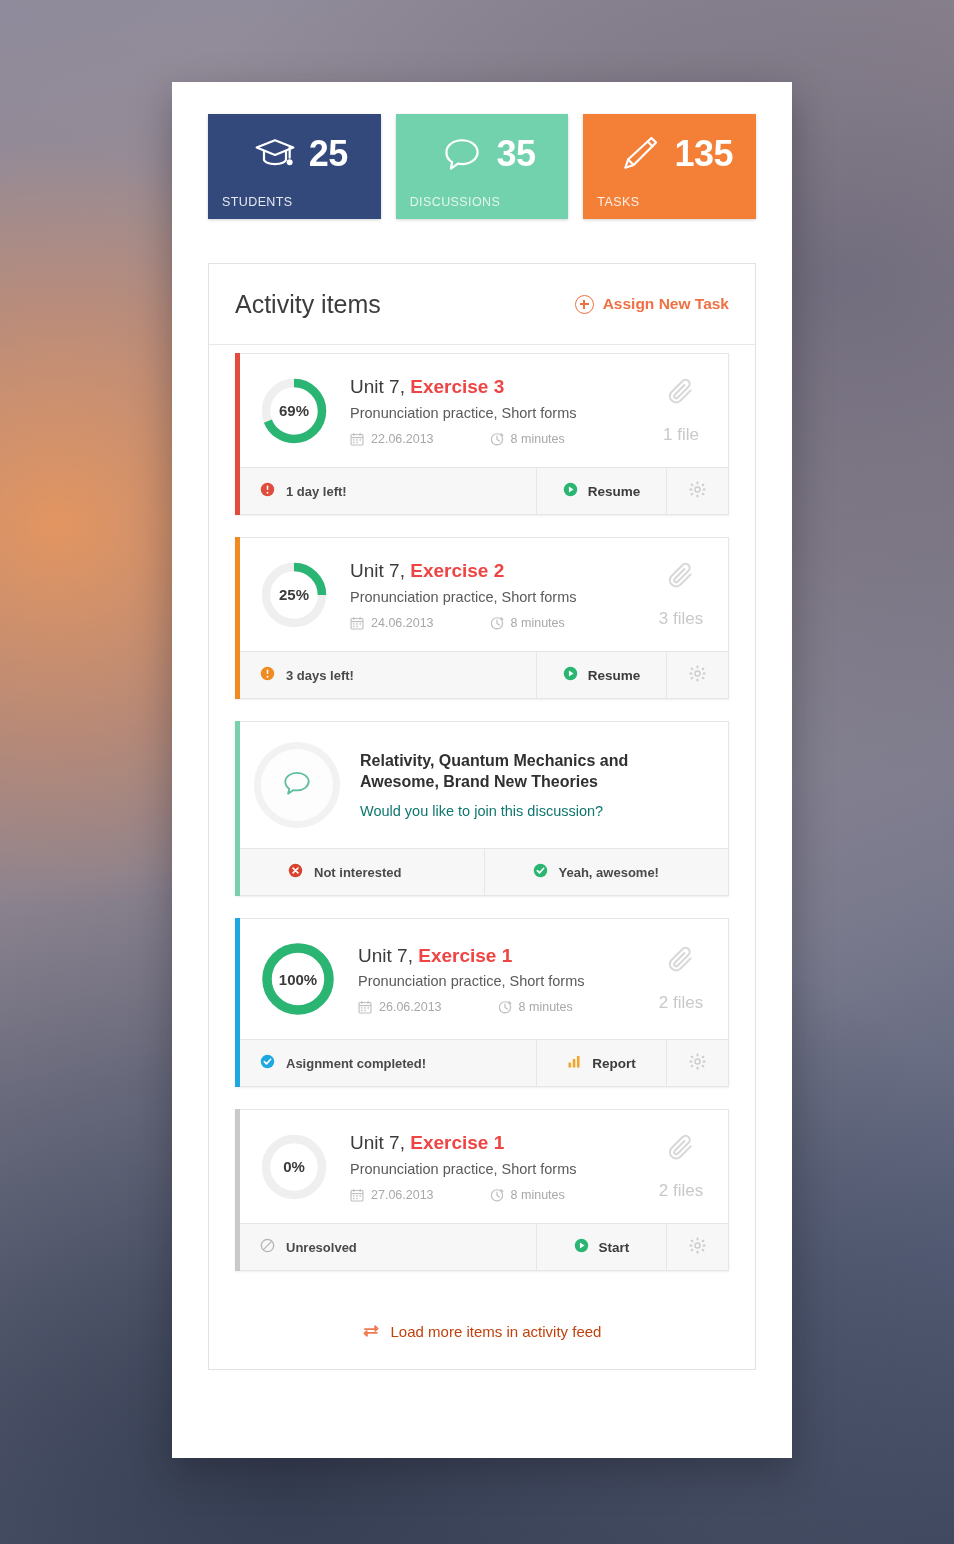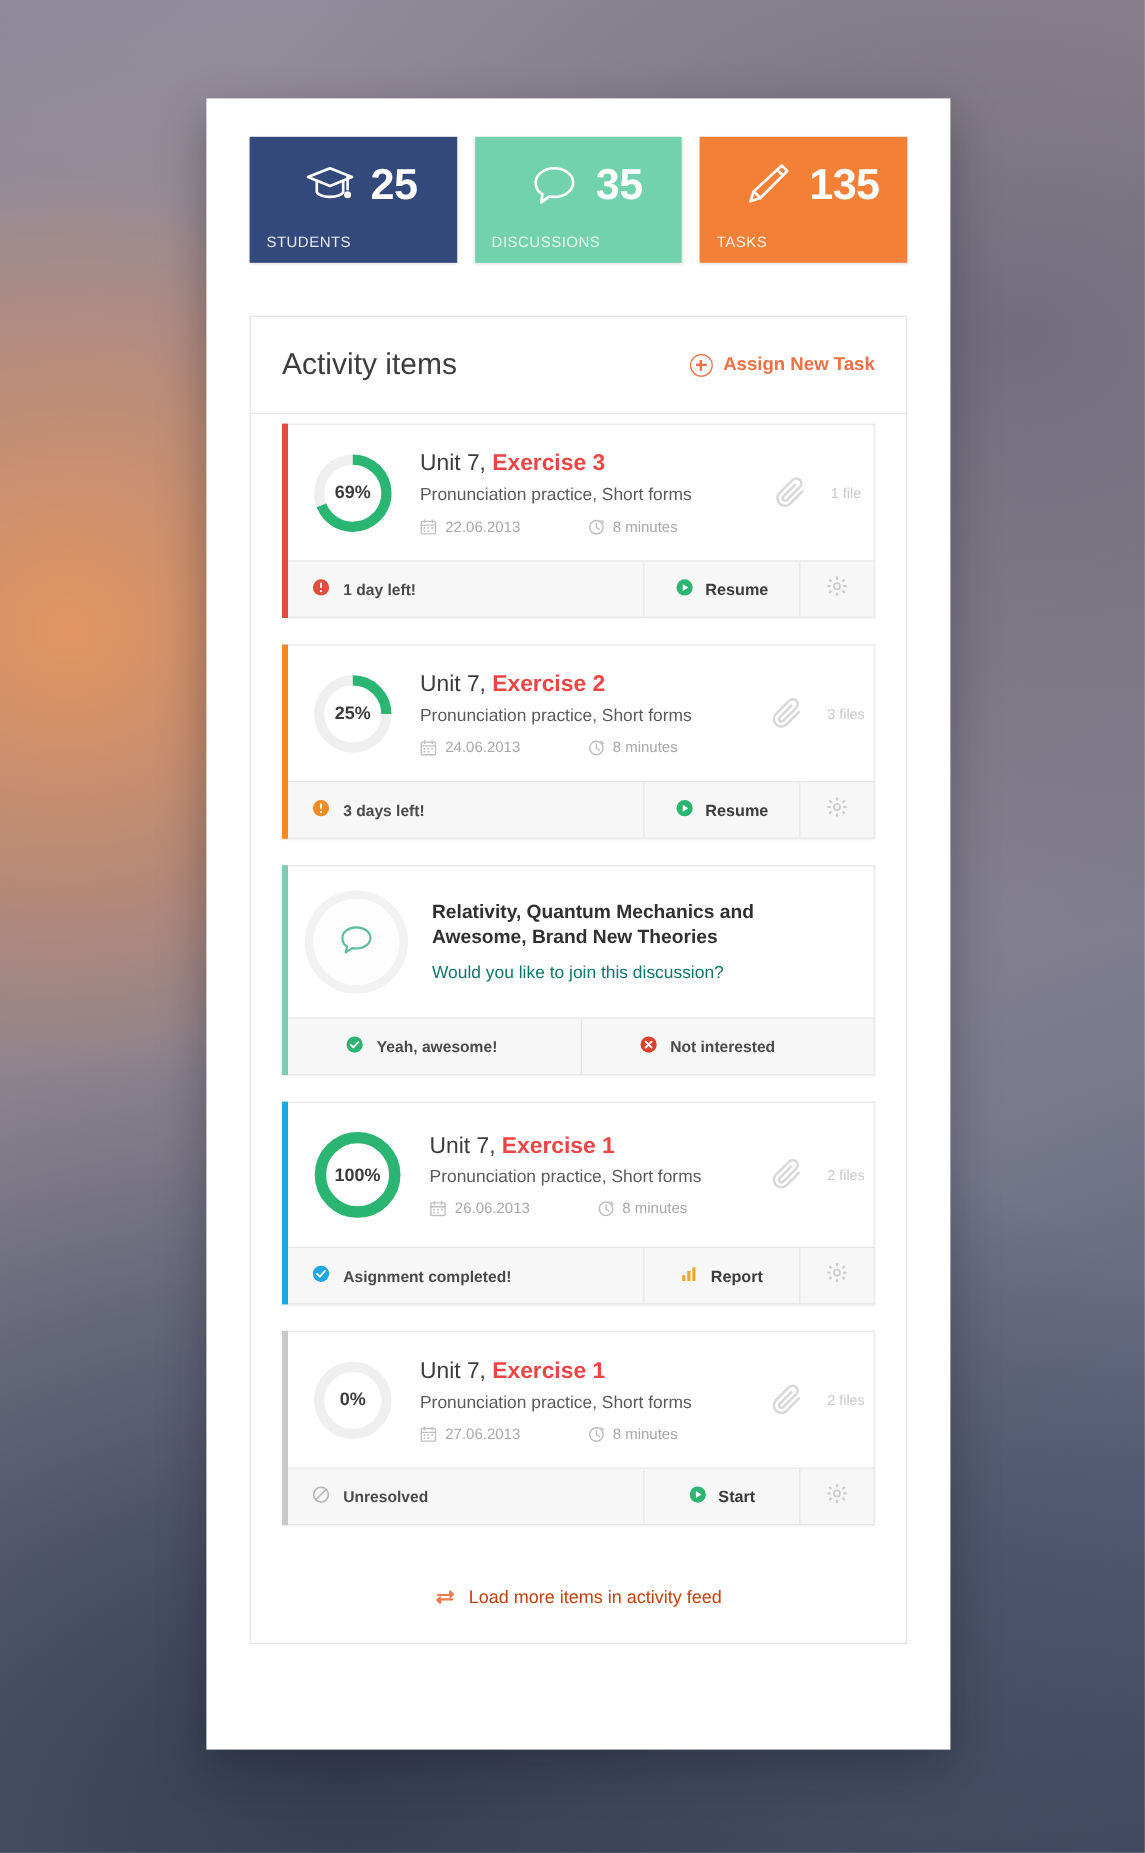--- a/index.html
+++ b/index.html
@@ -171,26 +171,26 @@
     font-size: 12.5px;
     color: #a8a8a8;
   }
   .meta-item { display: flex; align-items: center; gap: 7px; }
   .meta-item svg { display: block; }
 
   
   .files {
     flex: 0 0 94px;
     display: flex;
-    flex-direction: row;
+    flex-direction: column;
     align-items: center;
     justify-content: center;
     gap: 18px;
     color: #c9c9c9;
-    font-size: 12px;
+    font-size: 17px;
     align-self: center;
   }
   .files svg { display: block; }
 
   
   .card-foot {
     display: flex;
     align-items: stretch;
     background: #f7f7f7;
     border: 1px solid #e6e6e6;
@@ -519,31 +519,31 @@
               </div>
               <div class="card-body-wrap">
                 <div class="disc-title">Relativity, Quantum Mechanics and Awesome, Brand New Theories</div>
        <div class="disc-sub">Would you like to join this discussion?</div>
               </div>
               <div style="flex: 0 0 20px;"></div>
             </div>
             <div class="card-foot">
               <div class="foot-choice">
                 <span><svg viewBox="0 0 16 16" width="15" height="15">
+                    <circle cx="8" cy="8" r="7.2" fill="#d9422e"></circle>
+               <path d="M5.4 5.4 10.6 10.6 M10.6 5.4 5.4 10.6" stroke="#fff" stroke-width="1.7" stroke-linecap="round"></path>
+                  </svg></span>
+                <span>Not interested</span>
+              </div>
+              <div class="foot-choice">
+                <span><svg viewBox="0 0 16 16" width="15" height="15">
                     <circle cx="8" cy="8" r="7.2" fill="#2ab573"></circle>
                <path d="M4.6 8.2 6.9 10.5 11.4 5.6" stroke="#fff" stroke-width="1.7" fill="none" stroke-linecap="round" stroke-linejoin="round"></path>
                   </svg></span>
                 <span>Yeah, awesome!</span>
-              </div>
-              <div class="foot-choice">
-                <span><svg viewBox="0 0 16 16" width="15" height="15">
-                    <circle cx="8" cy="8" r="7.2" fill="#d9422e"></circle>
-               <path d="M5.4 5.4 10.6 10.6 M10.6 5.4 5.4 10.6" stroke="#fff" stroke-width="1.7" stroke-linecap="round"></path>
-                  </svg></span>
-                <span>Not interested</span>
               </div>
             </div>
           </div>
         </div>
         <div class="card">
           <div class="card-accent" style="background: rgb(31, 168, 224);"></div>
           <div class="card-main">
             <div class="card-top">
               <div class="ring sz-large">
                 <svg width="80" height="80" viewBox="0 0 80 80">

